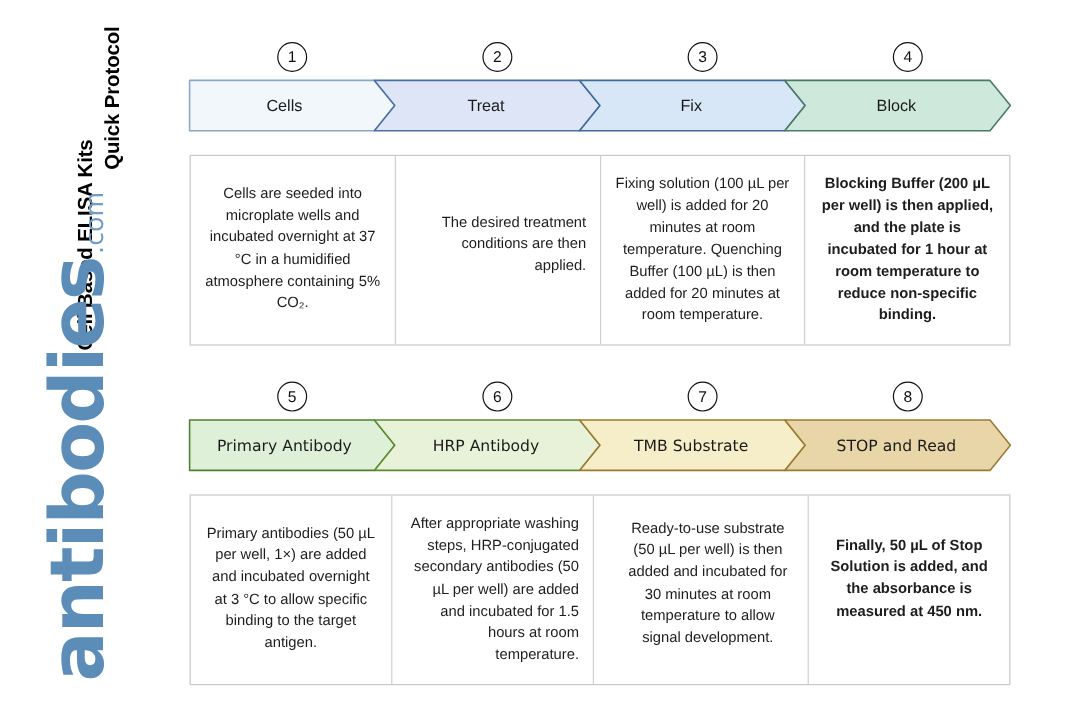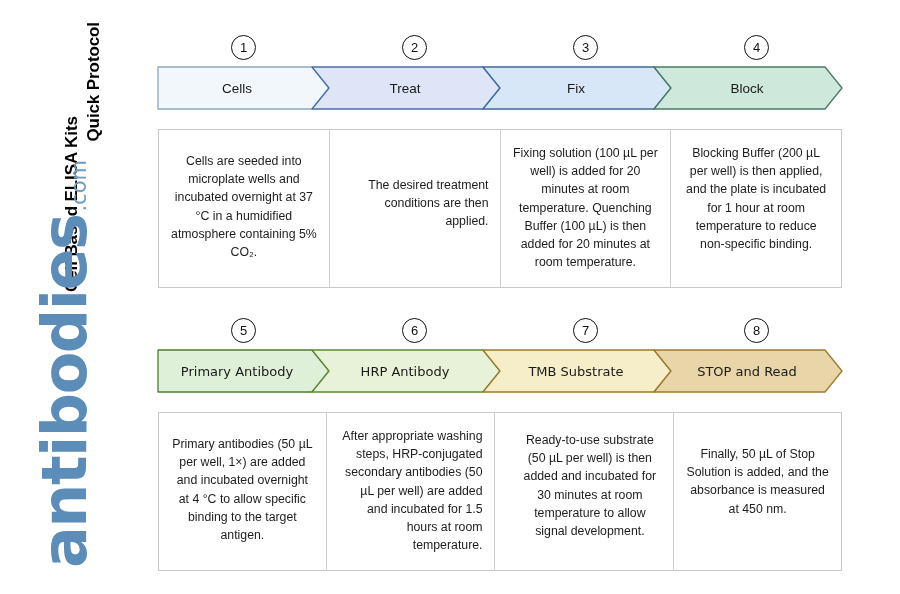--- a/index.html
+++ b/index.html
@@ -155,21 +155,21 @@
     height: 157px;
     padding: 16px 11px 10px 11px;
     display: flex;
     align-items: flex-start;
     justify-content: center;
     text-align: center;
     font-size: 12.3px;
     line-height: 1.48;
     color: #1d1d1d;
   }
-  .desc-cell:last-child { border-right: none; }
+  .desc-cell:last-child { border-right: none; font-weight: bold; }
   .desc-cell p { margin: 0; }
   .desc-cell.pad-top-1  { padding-top: 22px; justify-content: flex-end; }
   .desc-cell.pad-top-2  { padding-top: 46px; text-align: right; }
   .desc-cell.pad-top-3  { padding-top: 14px; }
   .desc-cell.pad-top-4  { padding-top: 14px; }
   .desc-cell.pad-top-5  { padding-top: 22px; }
   .desc-cell.pad-top-6  { padding-top: 14px; text-align: right; }
   .desc-cell.pad-top-7  { padding-top: 18px; margin-left: 12px; }
   .desc-cell.pad-top-8  { padding-top: 32px; }
 </style>
@@ -273,21 +273,21 @@
         </g>
         <g>
           <path id="r2s3" d="M 496 0 L 667 0 L 684 21 L 667 42 L 496 42 L 513 21 Z" fill="#e8d5a8" stroke="#9c7a30" stroke-width="1.3" stroke-linejoin="round"></path>
           <text id="r2s3t" class="arrow-label alt" x="589" y="22">STOP and Read</text>
         </g>
       </svg>
     </div>
 
     <div class="desc-table">
       <div class="desc-cell pad-top-5">
-        <p>Primary antibodies (50 µL per well, 1×) are added and incubated overnight at 4 °C to allow specific binding to the target antigen.</p>
+        <p>Primary antibodies (50 µL per well, 1×) are added and incubated overnight at 3 °C to allow specific binding to the target antigen.</p>
       </div>
       <div class="desc-cell pad-top-6">
         <p>After appropriate washing steps, HRP-conjugated secondary antibodies (50 µL per well) are added and incubated for 1.5 hours at room temperature.</p>
       </div>
       <div class="desc-cell pad-top-7">
         <p>Ready-to-use substrate (50 µL per well) is then added and incubated for 30 minutes at room temperature to allow signal development.</p>
       </div>
       <div class="desc-cell pad-top-8">
         <p>Finally, 50 µL of Stop Solution is added, and the absorbance is measured at 450 nm.</p>
       </div>

